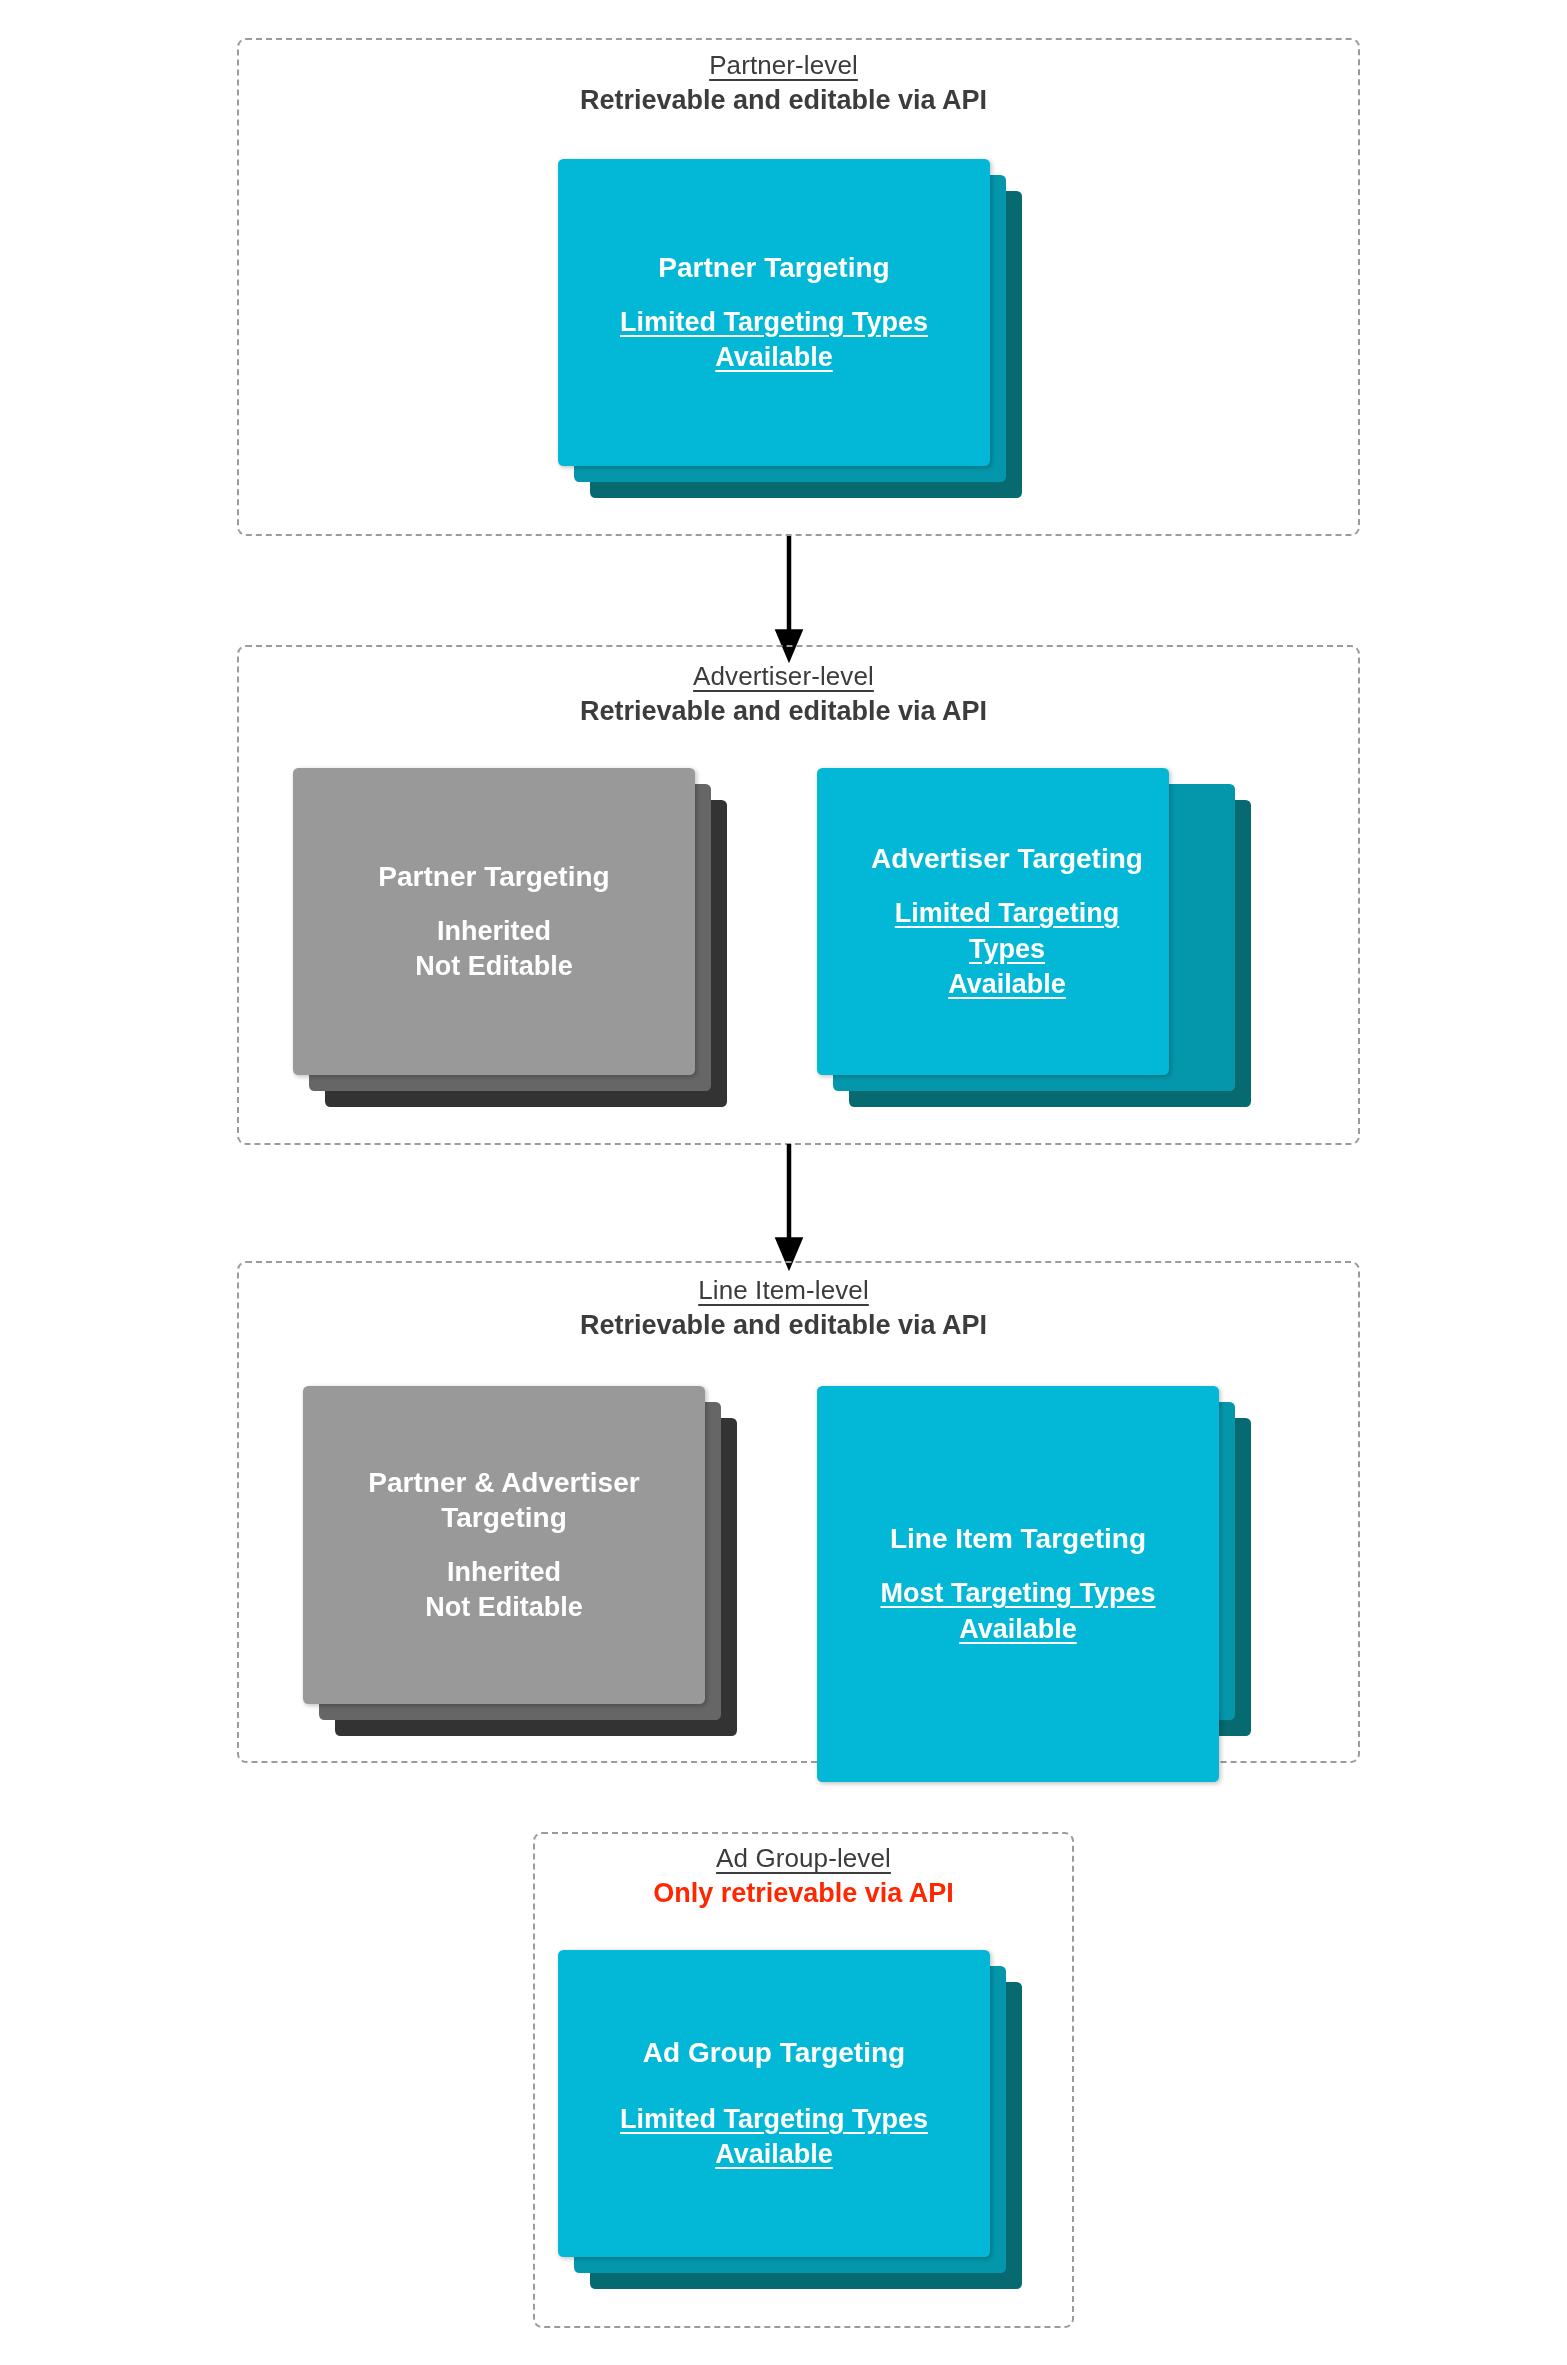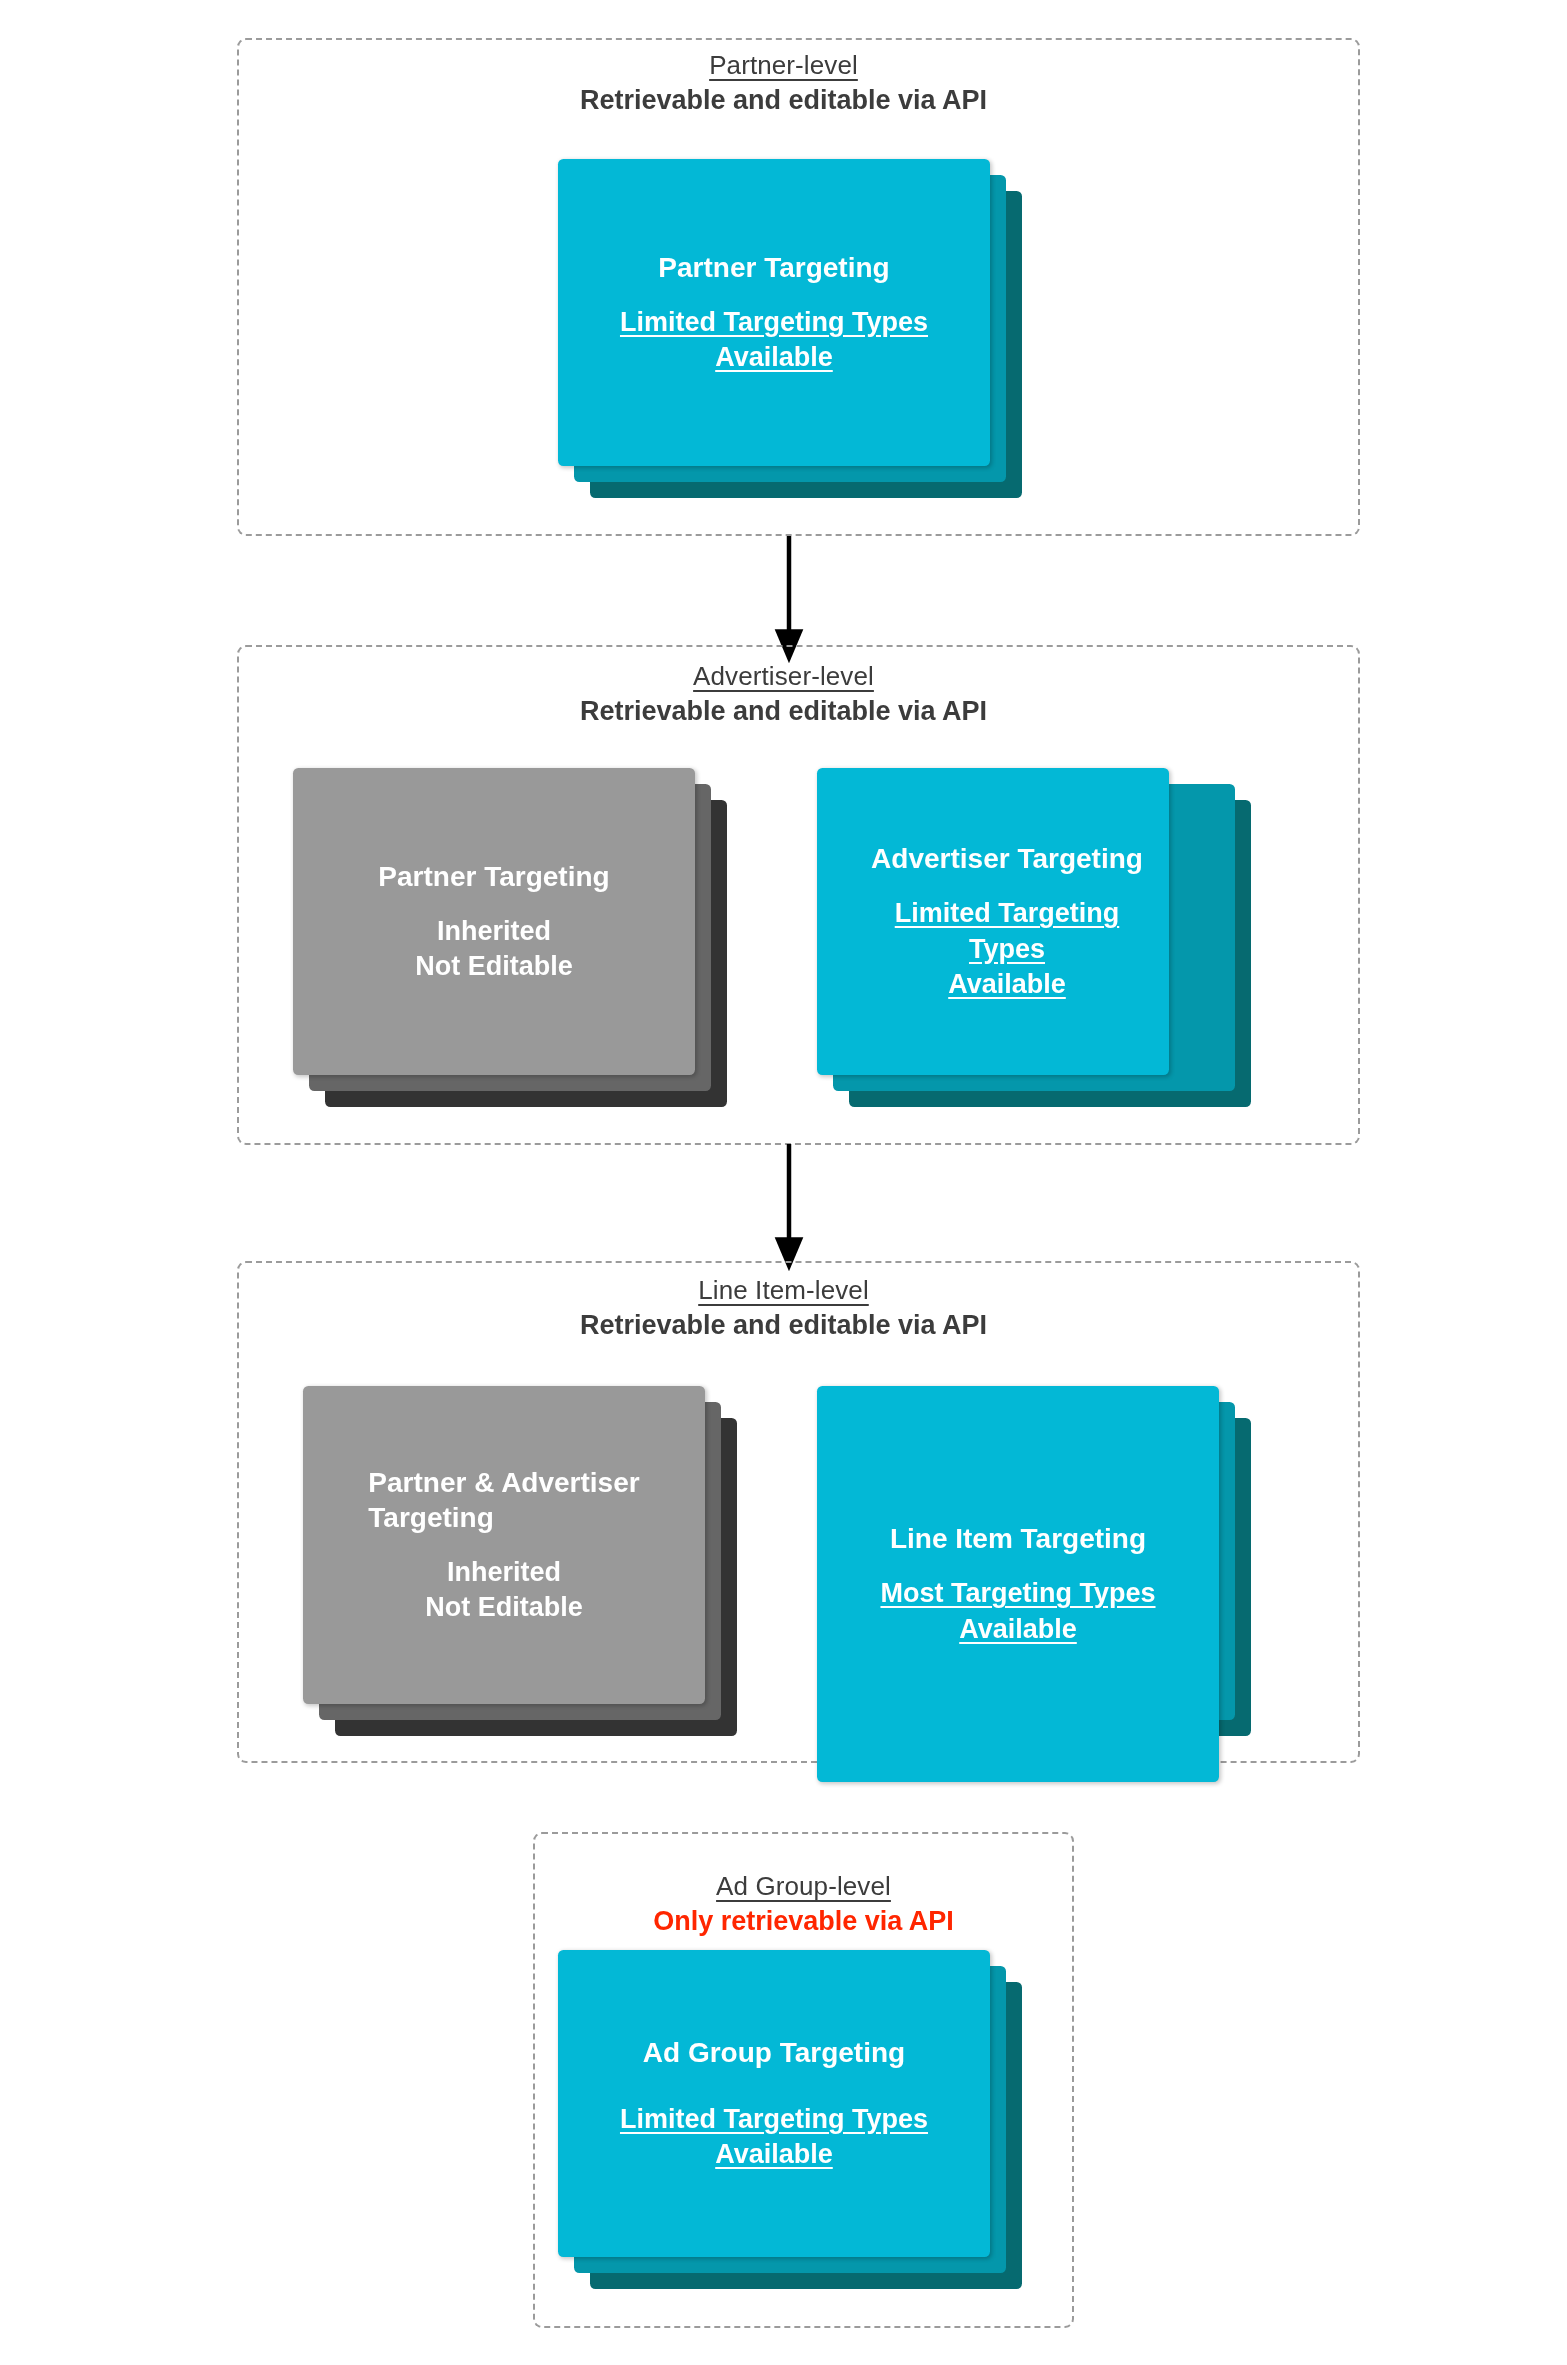--- a/index.html
+++ b/index.html
@@ -97,20 +97,21 @@
   
   .theme-gray .front { background: #999999; }
   .theme-gray .mid   { background: #666666; }
   .theme-gray .back  { background: #333333; }
 
   .card-title {
     color: #ffffff;
     font-weight: bold;
     font-size: 28px;
     line-height: 1.27;
+    text-align: center;
     white-space: pre-line;
   }
   .card-note {
     color: #ffffff;
     font-weight: bold;
     font-size: 27px;
     line-height: 1.3;
     text-align: center;
     margin-top: 19.6px;
     white-space: pre-line;
@@ -207,21 +208,21 @@
     <div class="card-layer mid" style="width:402px; height:318px;"></div>
     <div class="card-layer front" style="width:402px; height:396px;">
       <div class="card-title">Line Item Targeting</div>
       <div class="card-note underlined">Most Targeting Types
 Available</div>
     </div>
   </div>
 
   <div class="level-box" style="left:533px; top:1832px; width:541px; height:496px;"></div>
 
-  <div class="level-head" style="top:1843px; left:533px; width:541px;margin-top:28px;">
+  <div class="level-head" style="top:1843px; left:533px; width:541px;">
     <span class="level-title">Ad Group-level</span>
     <span class="level-sub danger">Only retrievable via API</span>
   </div>
 
   <div class="card-stack theme-cyan" style="left:558px; top:1950px; width:464px; height:339px;">
     <div class="card-layer back" style="width:432px; height:307px;"></div>
     <div class="card-layer mid" style="width:432px; height:307px;"></div>
     <div class="card-layer front" style="width:432px; height:307px;gap:12px;">
       <div class="card-title">Ad Group Targeting</div>
       <div class="card-note underlined">Limited Targeting Types

